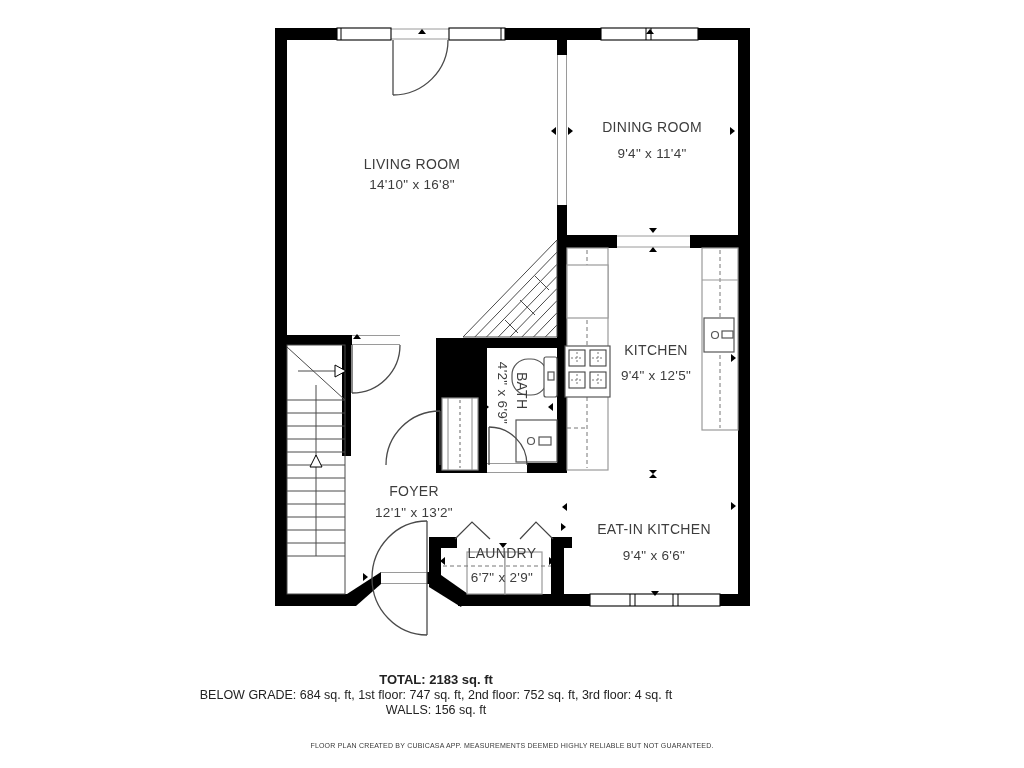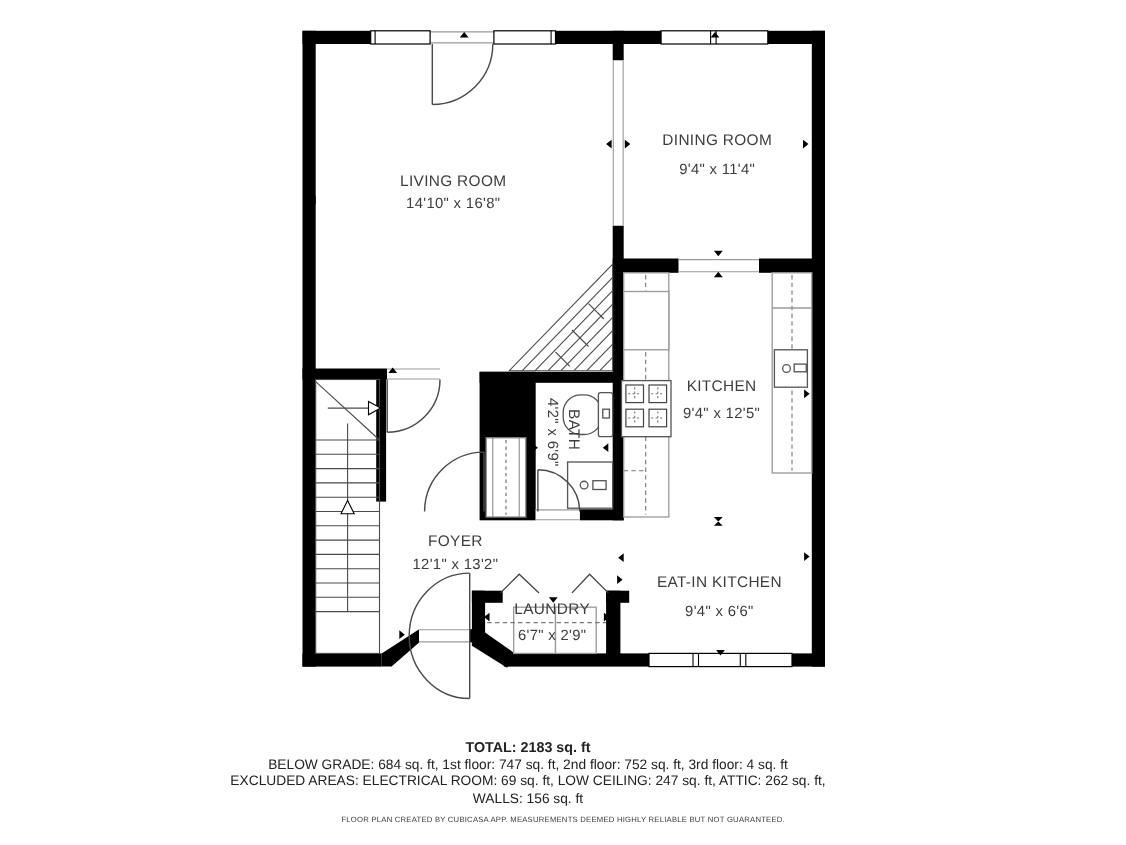--- a/index.html
+++ b/index.html
@@ -13,21 +13,21 @@
   .door{stroke:#4a4a4a;stroke-width:1.3;fill:none;}
   .stair{stroke:#4a4a4a;stroke-width:1;fill:none;}
   .hatch{stroke:#4a4a4a;stroke-width:1;fill:none;}
   .fixture{stroke:#555;stroke-width:1.2;fill:#fff;}
   .counter{stroke:#9a9a9a;stroke-width:1.2;fill:#fff;}
   .dash{stroke:#777;stroke-width:1;fill:none;stroke-dasharray:4 3;}
   .marker{fill:#000;stroke:none;}
   .window{fill:#fff;stroke:#000;stroke-width:1.1;}
   .mullion{stroke:#000;stroke-width:1;}
   .summary{position:absolute;left:0;top:672px;width:872px;text-align:center;color:#222;
-           font-size:12.5px;line-height:15.5px;padding-left:44px;}
+           font-size:12.5px;line-height:15.5px;}
   .summary .total{font-weight:bold;font-size:13px;}
   .credit{position:absolute;left:0;top:742px;width:1024px;text-align:center;color:#3a3a3a;
           font-size:7px;letter-spacing:.2px;}
 </style>
 </head>
 <body>
 
 <div class="plan-wrap">
 <svg width="1024" height="660" viewBox="0 0 1024 660">
 
@@ -272,16 +272,15 @@
 
     <text class="room-name" x="654" y="534">EAT-IN KITCHEN</text>
     <text class="room-dims" x="654" y="560">9'4" x 6'6"</text>
   </g>
 </svg>
 </div>
 
 <div class="summary">
   <div class="total">TOTAL: 2183 sq. ft</div>
   <div>BELOW GRADE: 684 sq. ft, 1st floor: 747 sq. ft, 2nd floor: 752 sq. ft, 3rd floor: 4 sq. ft</div>
-  <div>EXCLUDED AREAS: ELECTRICAL ROOM: 69 sq. ft, LOW CEILING: 247 sq. ft, ATTIC: 262 sq. ft,</div>
   <div>WALLS: 156 sq. ft</div>
 </div>
 <div class="credit">FLOOR PLAN CREATED BY CUBICASA APP. MEASUREMENTS DEEMED HIGHLY RELIABLE BUT NOT GUARANTEED.</div>
 
 </body></html>

